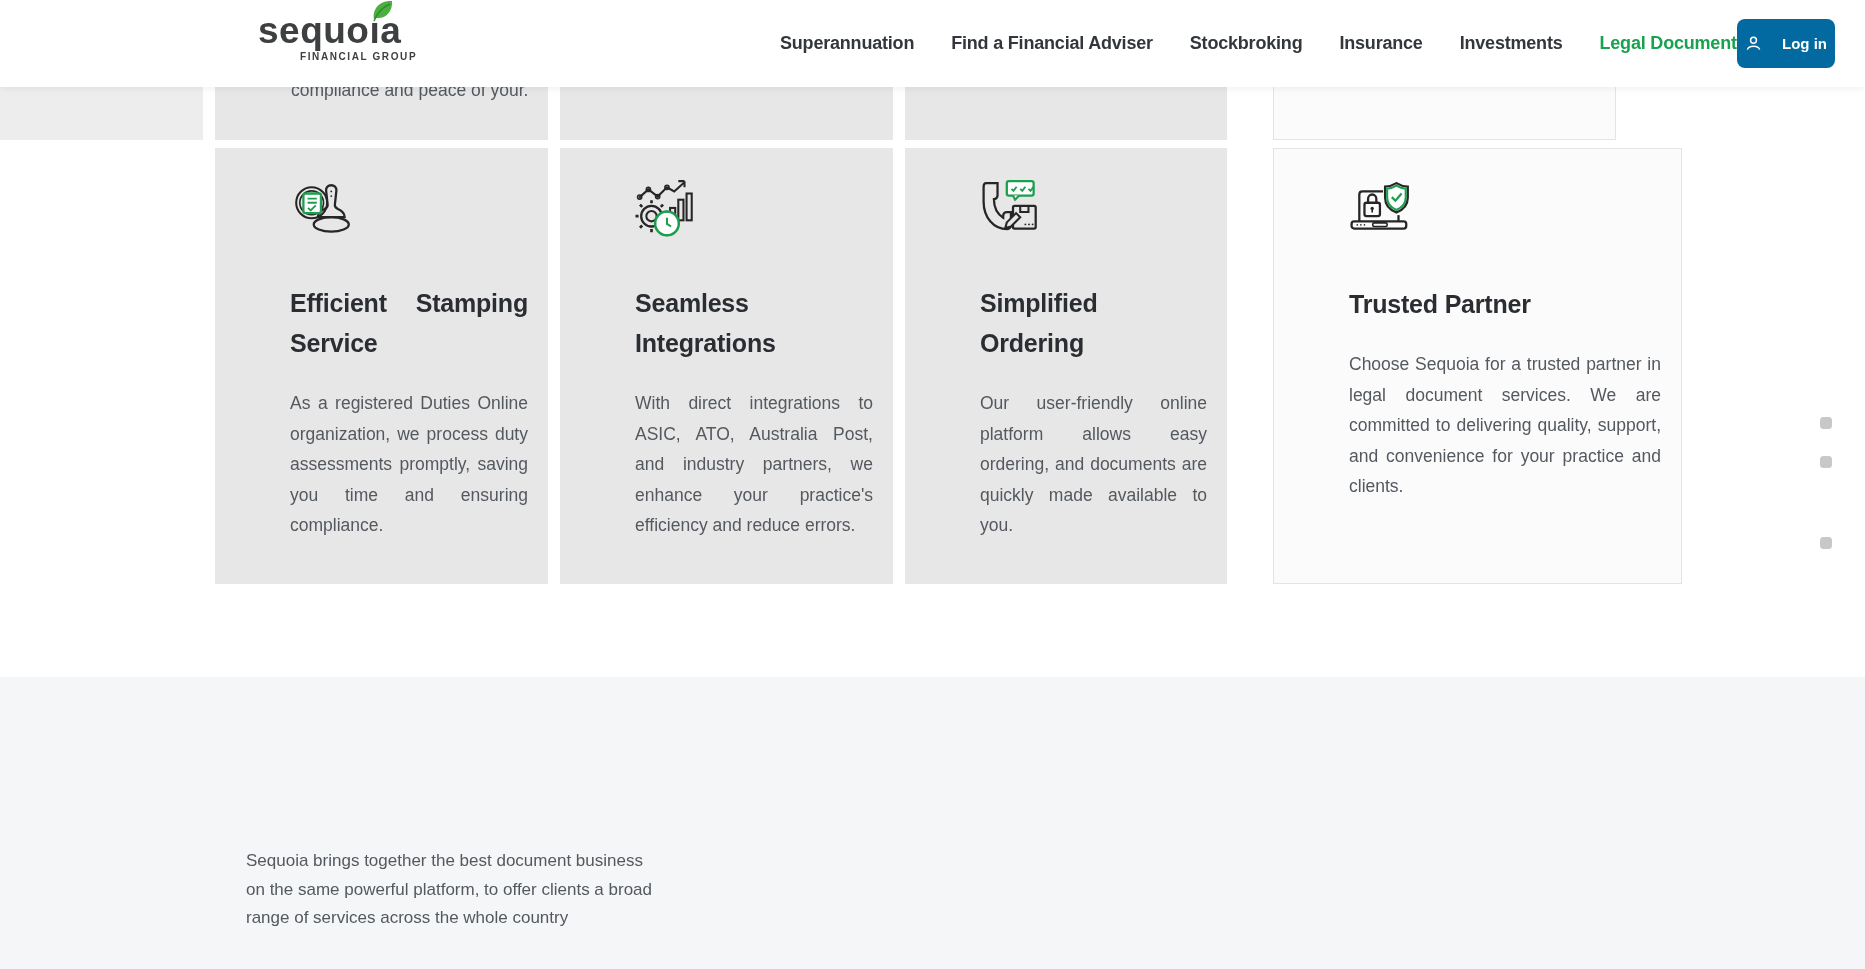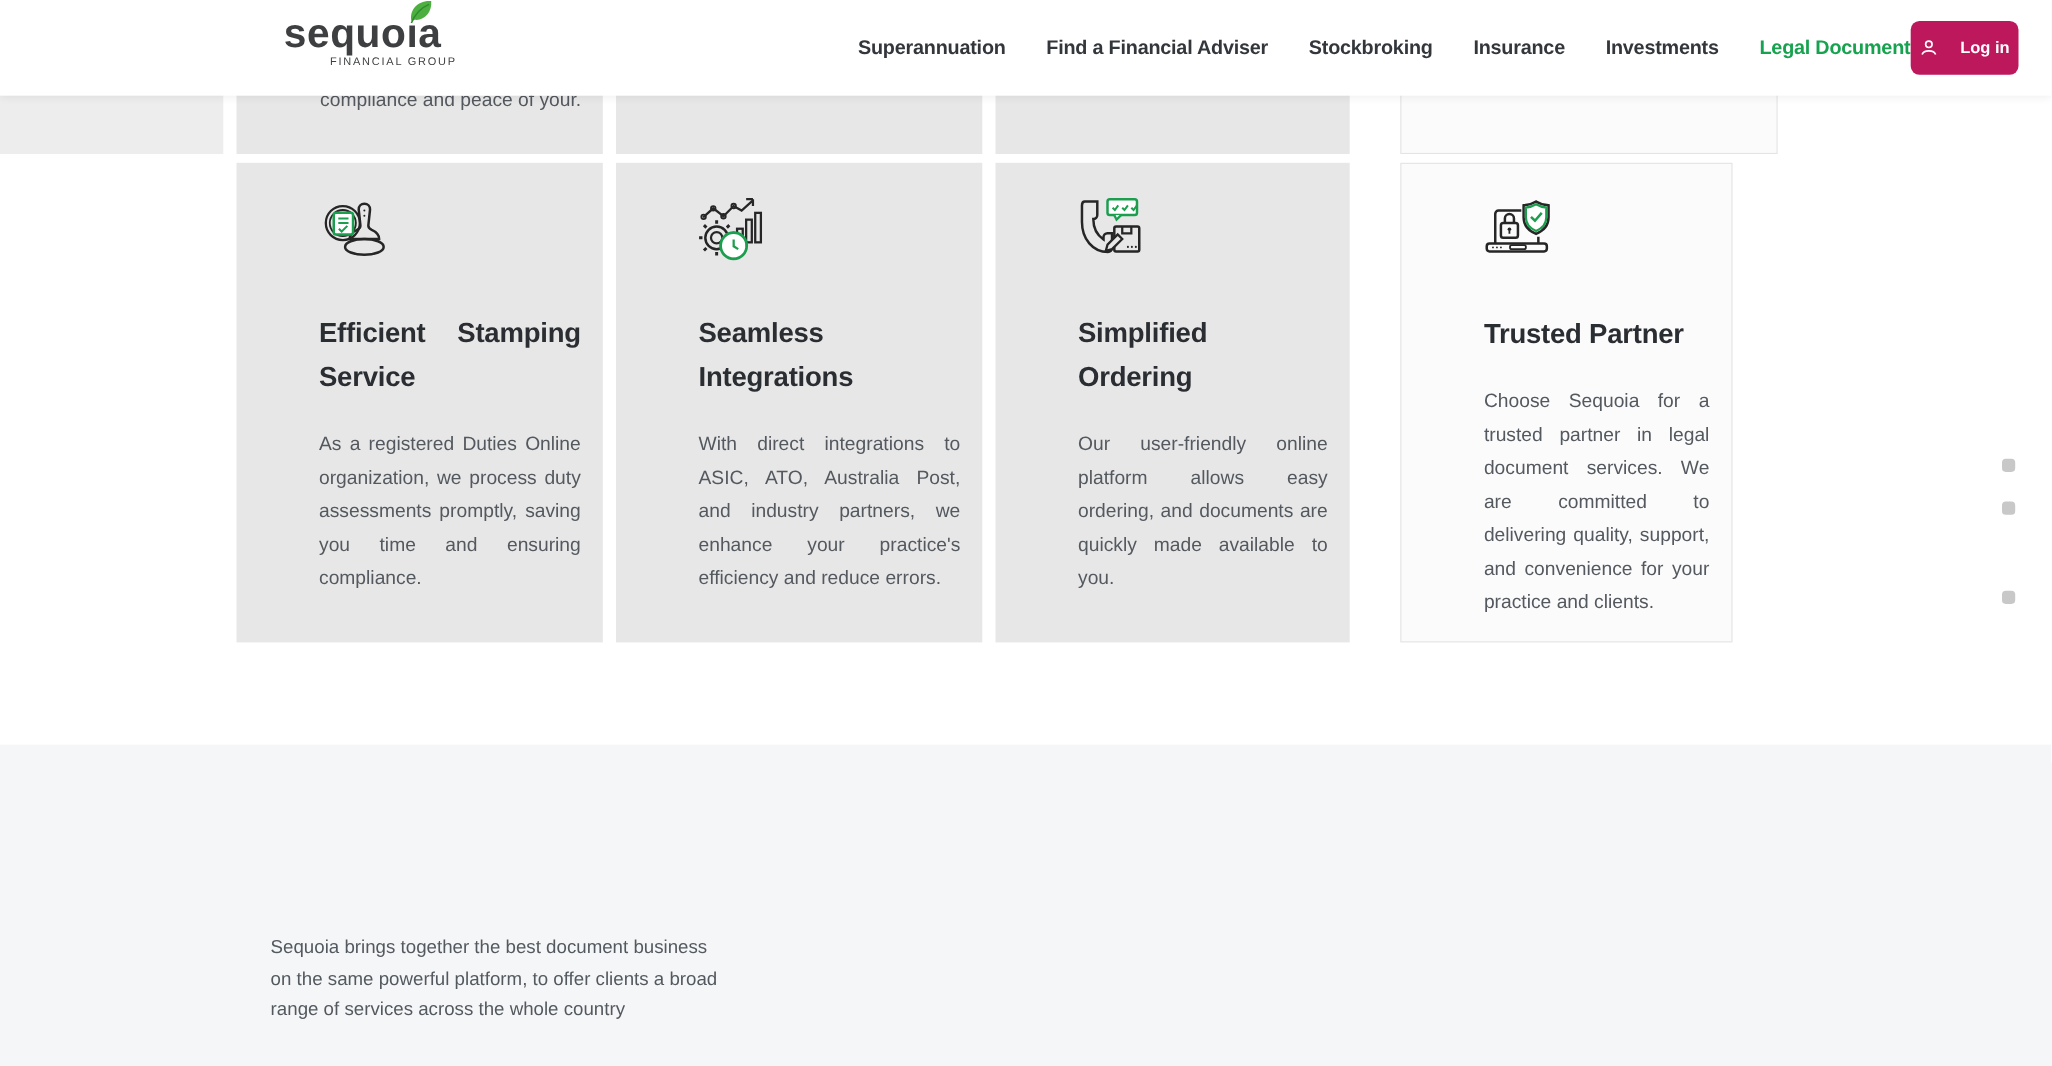--- a/index.html
+++ b/index.html
@@ -6,46 +6,46 @@
   html,body { width:1865px; height:969px; overflow:hidden; background:#ffffff;
               font-family:"Liberation Sans", sans-serif; }
   #page { position:relative; width:1865px; height:969px; background:#ffffff; }
 
   
   .header { position:absolute; left:0; top:0; width:1865px; height:87px; background:#ffffff;
             z-index:20; display:flex; align-items:center; box-shadow:0 1px 8px rgba(0,0,0,.07); }
   .logo { position:absolute; left:258px; top:12px; width:160px; }
   .logo-word { font-size:37px; font-weight:700; color:#3d3f40; letter-spacing:.5px; line-height:38px; position:relative; }
   .logo-leaf { position:absolute; right:22px; top:-13px; }
-  .logo-tag { font-size:10px; letter-spacing:1.6px; color:#3d3f40; margin:1px 0 0 42px; font-weight:400; }
+  .logo-tag { font-size:10px; letter-spacing:1.6px; color:#3d3f40; margin:1px 0 0 42px; font-weight:700; }
   .nav { position:absolute; left:780px; top:0; height:87px; display:flex; align-items:center; gap:37px; }
   .nav a { text-decoration:none; font-size:18px; font-weight:700; color:#33373c;
            letter-spacing:-0.2px; white-space:nowrap; cursor:pointer; }
   .nav a.active { color:#17a24f; }
   .login-btn { position:absolute; left:1737px; top:19px; width:98px; height:49px; border:none;
-               background:#be185d; color:#fff; border-radius:8px; font-family:"Liberation Sans",sans-serif;
+               background:#0369a1; color:#fff; border-radius:8px; font-family:"Liberation Sans",sans-serif;
                font-size:15px; font-weight:700; display:flex; align-items:center; justify-content:center;
                gap:20px; cursor:pointer; }
 
   
   .frag { position:absolute; top:30px; height:110px; background:#e7e7e7; z-index:1; overflow:hidden; }
   .frag-left { left:0; width:203px; background:#ededed; }
   .frag-1 { left:215px; width:333px; }
   .frag-2 { left:560px; width:333px; }
   .frag-3 { left:905px; width:322px; }
   .frag-4 { left:1273px; width:343px; background:#fbfbfb; border:1px solid #e4e4e4; }
   .frag-text { position:absolute; left:76px; top:50px; font-size:17.5px; color:#54595f; white-space:nowrap; }
 
   
   .card { position:absolute; top:148px; height:436px; background:#e7e7e7;
           padding:29px 20px 0 75px; z-index:1; }
   .card-1 { left:215px; width:333px; }
   .card-2 { left:560px; width:333px; }
   .card-3 { left:905px; width:322px; }
-  .card-4 { left:1273px; width:302px; background:#fbfbfb; border:1px solid #e4e4e4; }
+  .card-4 { left:1273px; width:409px; background:#fbfbfb; border:1px solid #e4e4e4; }
   .card-icon { width:66px; height:66px; display:block; }
   .card-title { margin-top:40px; font-size:25px; font-weight:700; color:#2a2d31;
                 line-height:40px; text-align:justify; letter-spacing:-0.2px; }
   .card-body { margin-top:25px; font-size:17.5px; color:#54595f; line-height:30.5px; text-align:justify; }
 
   
   .dot { position:absolute; left:1820px; width:12px; height:12px; border-radius:3.5px;
          background:#c8c8c8; z-index:5; cursor:pointer; }
   .dot-1 { top:417px; } .dot-2 { top:456px; } .dot-3 { top:537px; }
 

